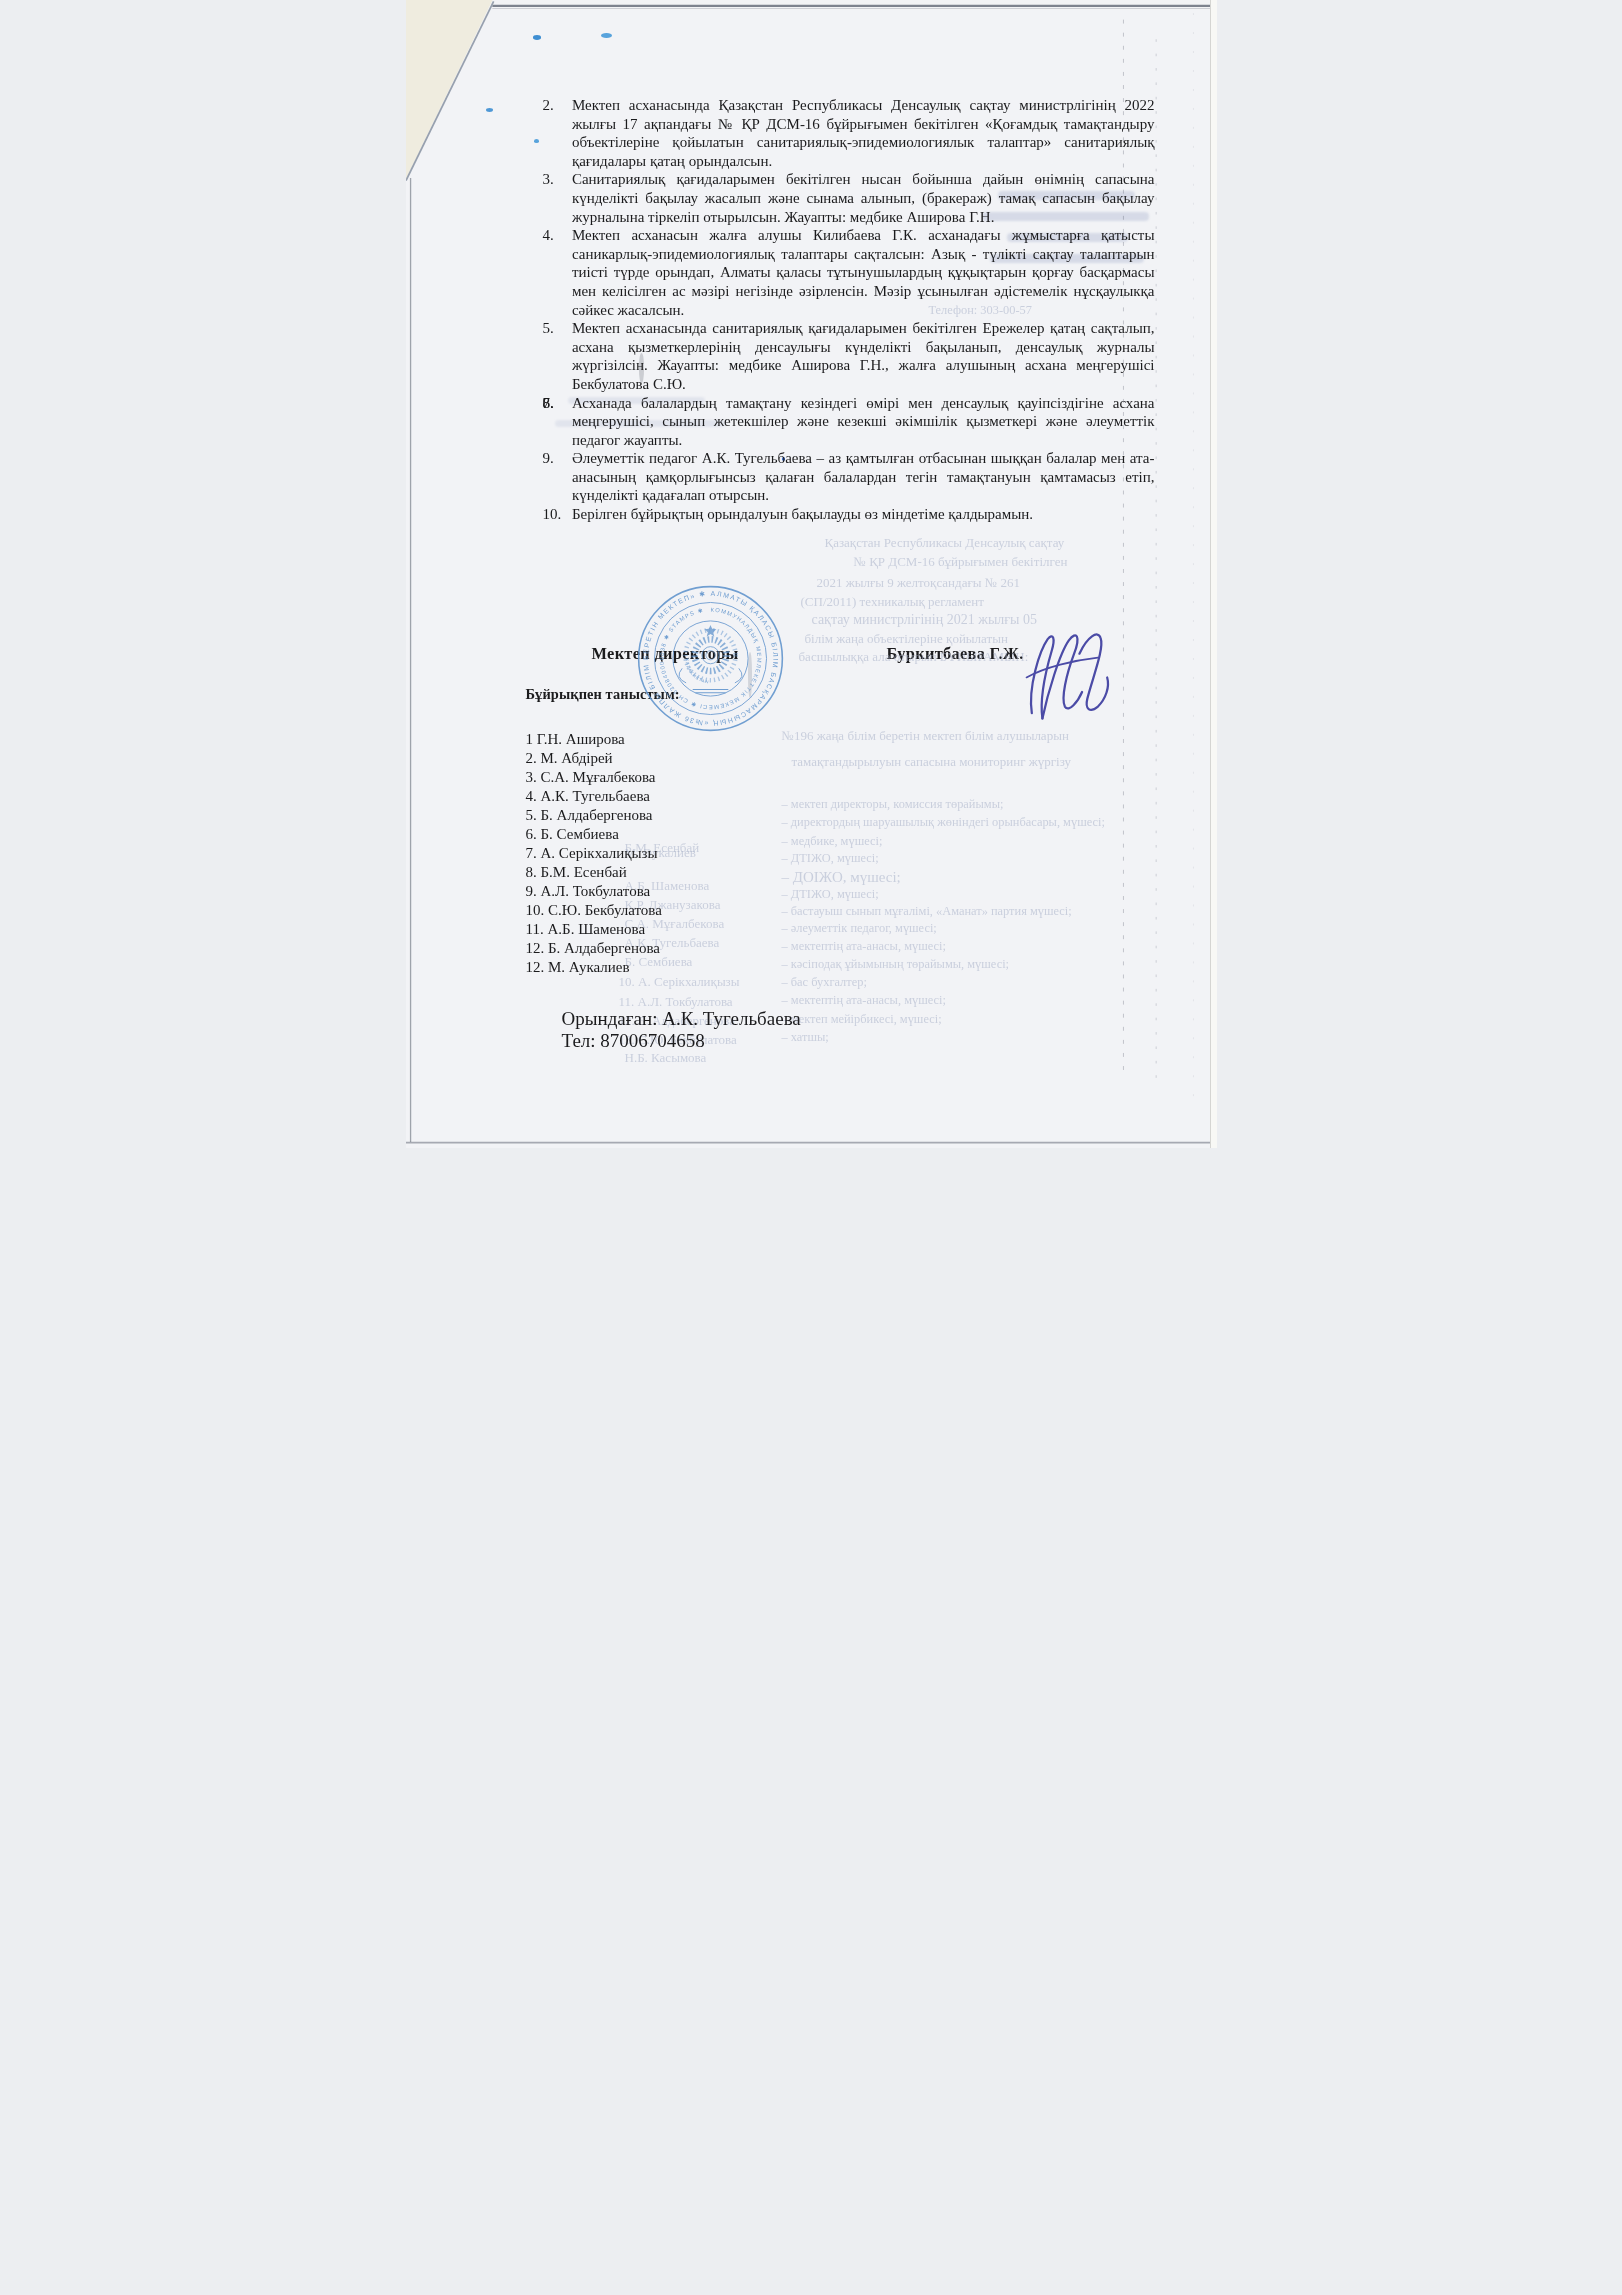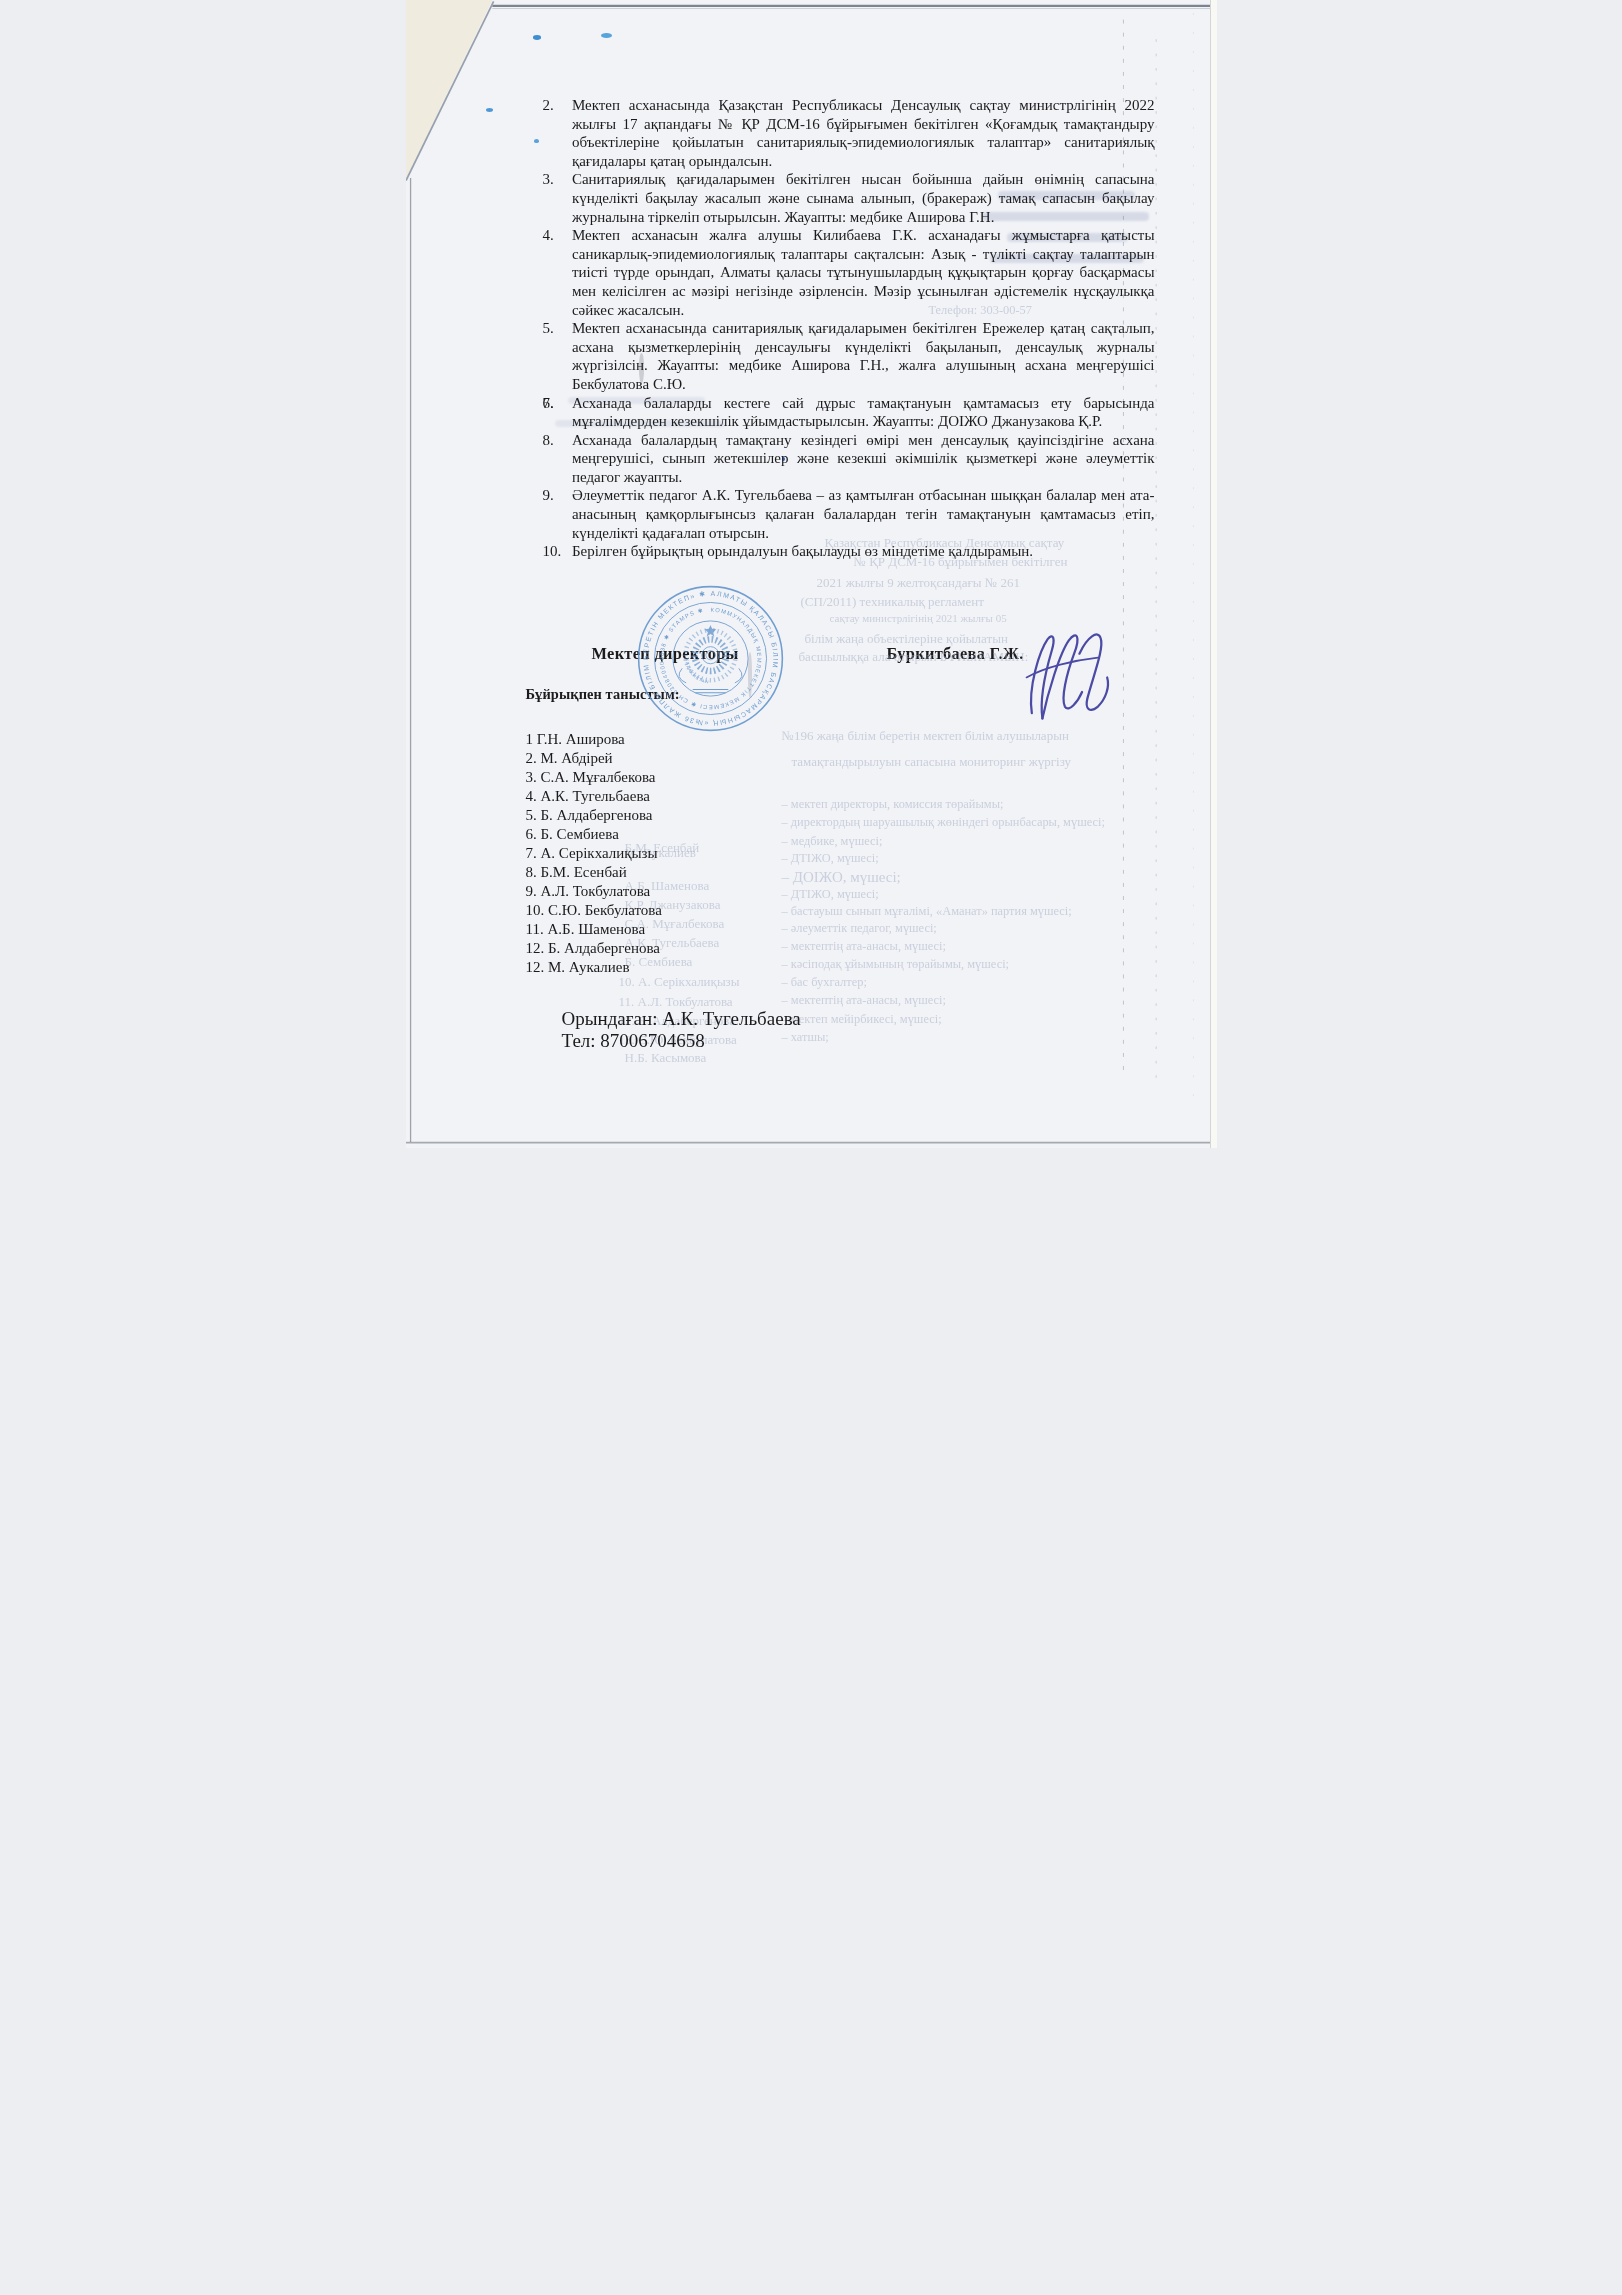--- a/index.html
+++ b/index.html
@@ -54,21 +54,21 @@
         <div class="gbar" style="left: 162px; top: 397px; width: 137px; height: 7.2px; opacity: 0.18; position: absolute;"></div>
         <div class="gbar" style="left: 149px; top: 420px; width: 171px; height: 7.2px; opacity: 0.18; position: absolute;"></div>
       </div>
     <div>
 
     <div class="gline" style="left: 523px; top: 303px; font-size: 12.4px; position: absolute;">Телефон: 303-00-57</div>
         <div class="gline" style="left: 419px; top: 535px; font-size: 13px; position: absolute;">Қазақстан Республикасы Денсаулық сақтау</div>
         <div class="gline" style="left: 402px; top: 554px; font-size: 13px; position: absolute; margin-left: 46px;">№ ҚР ДСМ-16 бұйрығымен бекітілген</div>
         <div class="gline" style="left: 411px; top: 575px; font-size: 13px; position: absolute;">2021 жылғы 9 желтоқсандағы № 261</div>
         <div class="gline" style="left: 395px; top: 594px; font-size: 13px; position: absolute;">(СП/2011) техникалық регламент</div>
-        <div class="gline" style="left: 424px; top: 612px; font-size: 11px; position: absolute;">сақтау министрлігінің 2021 жылғы 05</div>
+        <div class="gline" style="left: 406px; top: 612px; font-size: 14px; position: absolute;">сақтау министрлігінің 2021 жылғы 05</div>
         <div class="gline" style="left: 399px; top: 631px; font-size: 13px; position: absolute;">білім жаңа объектілеріне қойылатын</div>
         <div class="gline" style="left: 393px; top: 649px; font-size: 13px; position: absolute;">басшылыққа ала отырып БҰЙЫРАМЫН:</div>
         <div class="gline" style="left: 376px; top: 728px; font-size: 13px; position: absolute;">№196 жаңа білім беретін мектеп білім алушыларын</div>
         <div class="gline" style="left: 386px; top: 754px; font-size: 13px; position: absolute;">тамақтандырылуын сапасына мониторинг жүргізу</div>
       </div>
     <div>
 
     <div class="gline" style="font-size: 12.4px; left: 376px; top: 797px; position: absolute;">– мектеп директоры, комиссия төрайымы;</div>
         <div class="gline" style="font-size: 12.4px; left: 376px; top: 815px; position: absolute;">– директордың шаруашылық жөніндегі орынбасары, мүшесі;</div>
         <div class="gline" style="font-size: 12.4px; left: 376px; top: 834px; position: absolute;">– медбике, мүшесі;</div>
@@ -131,21 +131,21 @@
 
       <div class="oli">
         <span class="onum">5.</span><span>Мектеп асханасында санитариялық қағидаларымен бекітілген Ережелер қатаң сақталып, асхана қызметкерлерінің денсаулығы күнделікті бақыланып, денсаулық журналы жүргізілсін. Жауапты: медбике Аширова Г.Н., жалға алушының асхана меңгерушісі Бекбулатова С.Ю.</span>
       </div>
 
       <div class="oli">
         <span class="onum">6.</span>
       </div>
 
       <div class="oli">
-        <span class="onum">7.</span><span>Асханада балаларды кестеге сай дұрыс тамақтануын қамтамасыз ету барысында мұғалімдерден кезекшілік ұйымдастырылсын. Жауапты: ДОІЖО Джанузакова Қ.Р.</span>
+        <span class="onum">7.</span>
       </div>
 
       <div class="oli">
         <span class="onum">8.</span><span>Асханада балалардың тамақтану кезіндегі өмірі мен денсаулық қауіпсіздігіне асхана меңгерушісі, сынып жетекшілер және кезекші әкімшілік қызметкері және әлеуметтік педагог жауапты.</span>
       </div>
 
       <div class="oli">
         <span class="onum">9.</span><span>Әлеуметтік педагог А.К. Тугельбаева – аз қамтылған отбасынан шыққан балалар мен ата-анасының қамқорлығынсыз қалаған балалардан тегін тамақтануын қамтамасыз етіп, күнделікті қадағалап отырсын.</span>
       </div>
 

